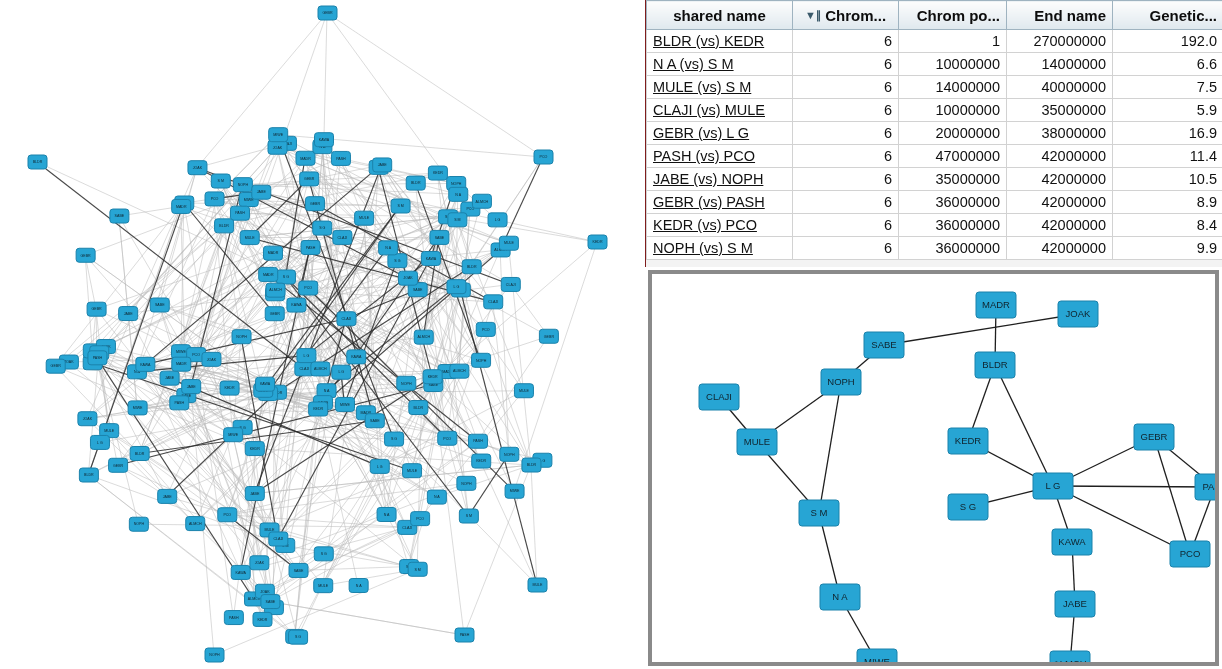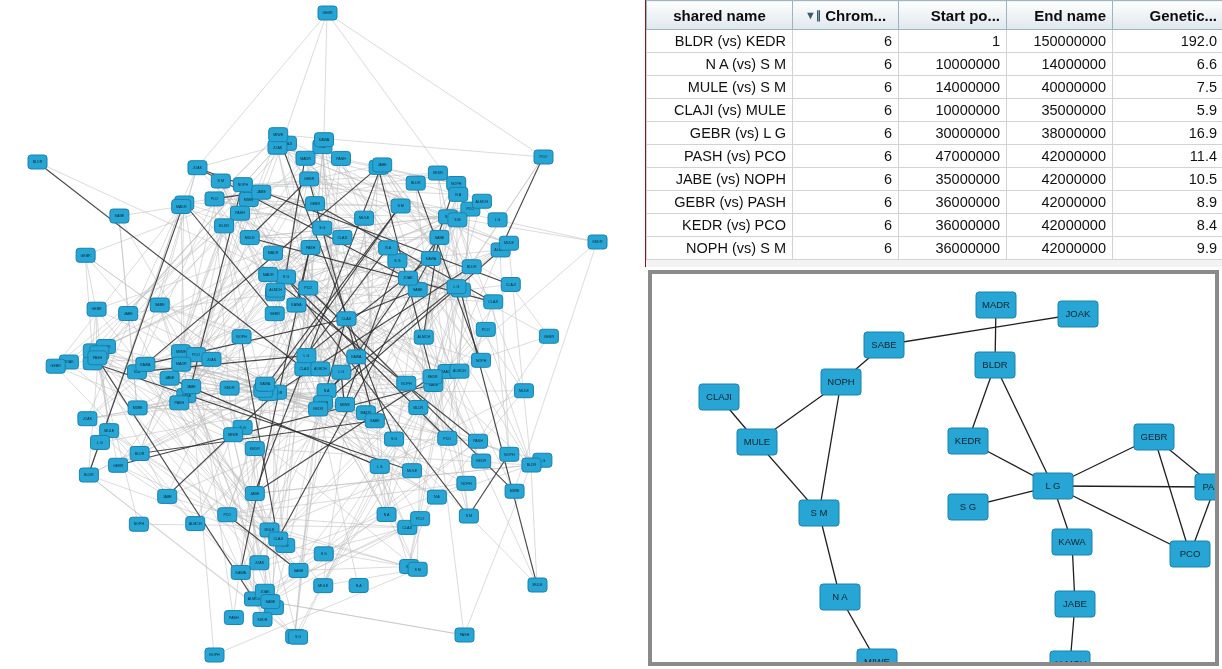--- a/index.html
+++ b/index.html
@@ -21,21 +21,21 @@
     font-size:15px;font-weight:bold;color:#0d0d0d;
     height:28px;padding:0 6px;text-align:center;white-space:nowrap;overflow:hidden;
   }
   table.net-table th .th-inner{display:flex;align-items:center;justify-content:center;gap:4px;}
   table.net-table th .th-inner.right{justify-content:flex-end;}
   table.net-table td{
     background:#ffffff;border:1px solid #d2d2d2;
     font-size:14.5px;color:#111;height:22px;padding:0 6px;white-space:nowrap;overflow:hidden;
   }
   td.num{text-align:right;}
-  td.txt{text-align:right;}
+  td.txt{text-align:left;text-decoration:underline;}
   .filter-glyph{font-size:11px;color:#3b5a6b;line-height:1;}
 
   
   col.c0{width:146px}
   col.c1{width:106px}
   col.c2{width:108px}
   col.c3{width:106px}
   col.c4{width:111px}
 
   
@@ -969,41 +969,41 @@
               </div>
           </th>
           <th>
             <div class="th-inner">
                 <span class="filter-glyph">▼∥</span>
                 <span>Chrom...</span>
               </div>
           </th>
           <th>
             <div class="th-inner right">
-                <span>Start po...</span>
+                <span>Chrom po...</span>
               </div>
           </th>
           <th>
             <div class="th-inner right">
                 <span>End name</span>
               </div>
           </th>
           <th>
             <div class="th-inner right">
                 <span>Genetic...</span>
               </div>
           </th>
         </tr>
       </thead>
       <tbody id="table-body">
           <tr>
             <td class="txt">BLDR (vs) KEDR</td>
             <td class="num">6</td>
             <td class="num">1</td>
-            <td class="num">150000000</td>
+            <td class="num">270000000</td>
             <td class="num">192.0</td>
           </tr>
           <tr>
             <td class="txt">N A (vs) S M</td>
             <td class="num">6</td>
             <td class="num">10000000</td>
             <td class="num">14000000</td>
             <td class="num">6.6</td>
           </tr>
           <tr>
@@ -1016,21 +1016,21 @@
           <tr>
             <td class="txt">CLAJI (vs) MULE</td>
             <td class="num">6</td>
             <td class="num">10000000</td>
             <td class="num">35000000</td>
             <td class="num">5.9</td>
           </tr>
           <tr>
             <td class="txt">GEBR (vs) L G</td>
             <td class="num">6</td>
-            <td class="num">30000000</td>
+            <td class="num">20000000</td>
             <td class="num">38000000</td>
             <td class="num">16.9</td>
           </tr>
           <tr>
             <td class="txt">PASH (vs) PCO</td>
             <td class="num">6</td>
             <td class="num">47000000</td>
             <td class="num">42000000</td>
             <td class="num">11.4</td>
           </tr>

